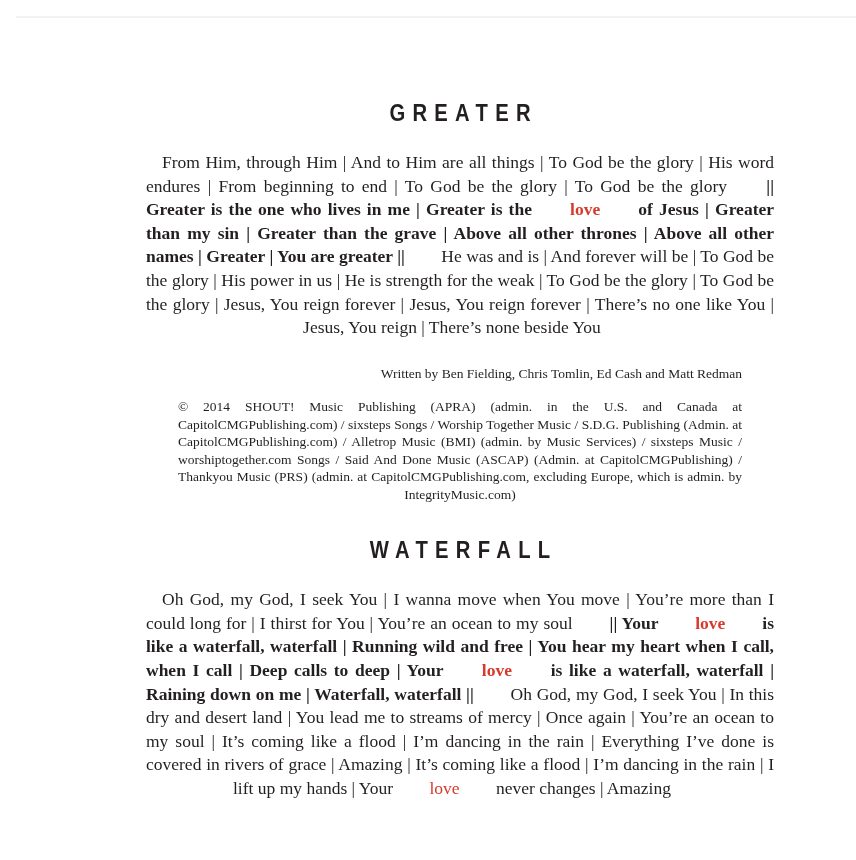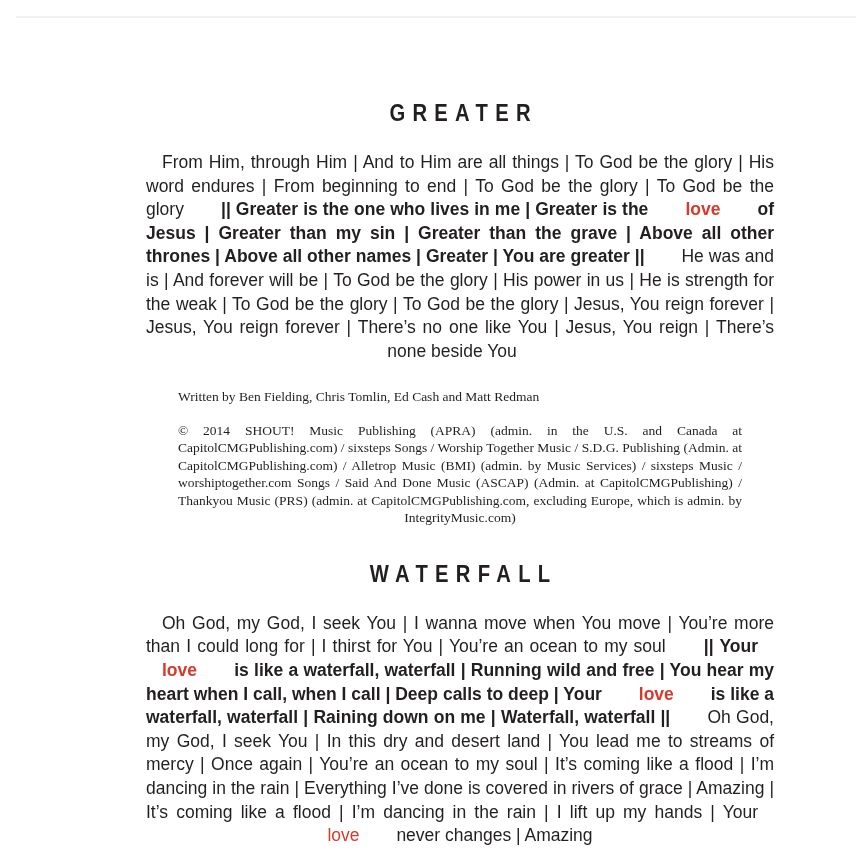--- a/index.html
+++ b/index.html
@@ -34,38 +34,38 @@
     line-height: 28px;
     letter-spacing: 0.36em;
     text-indent: 0.36em;
     text-align: center;
     transform: scaleX(0.88);
     transform-origin: 50% 50%;
     color: var(--ink);
     margin: 0 0 24px 0;
   }
   .lyrics {
-    font-family: Liberation Sans, sans-serif;
+    font-family: Liberation Serif, serif;
     font-size: 17.5px;
     line-height: 23.6px;
     text-align: justify;
     text-align-last: center;
     color: var(--ink);
     margin: 0 0 25px 0;
   }
   .seg-bold { font-weight: bold; }
   .seg-bold-red { font-weight: bold; color: var(--accent); }
   .seg-red { color: var(--accent); }
   .credits {
     font-family: "Liberation Serif", "DejaVu Serif", serif;
     font-size: 13.5px;
     line-height: 17.5px;
     color: var(--ink);
   }
-  .written-by { text-align: left; }
+  .written-by { text-align: right; }
   .publishing {
     text-align: justify;
     text-align-last: center;
   }
   .publishing.narrow {
     max-width: 496px;
     margin: 0 auto;
     text-align: center;
     text-align-last: center;
   }

